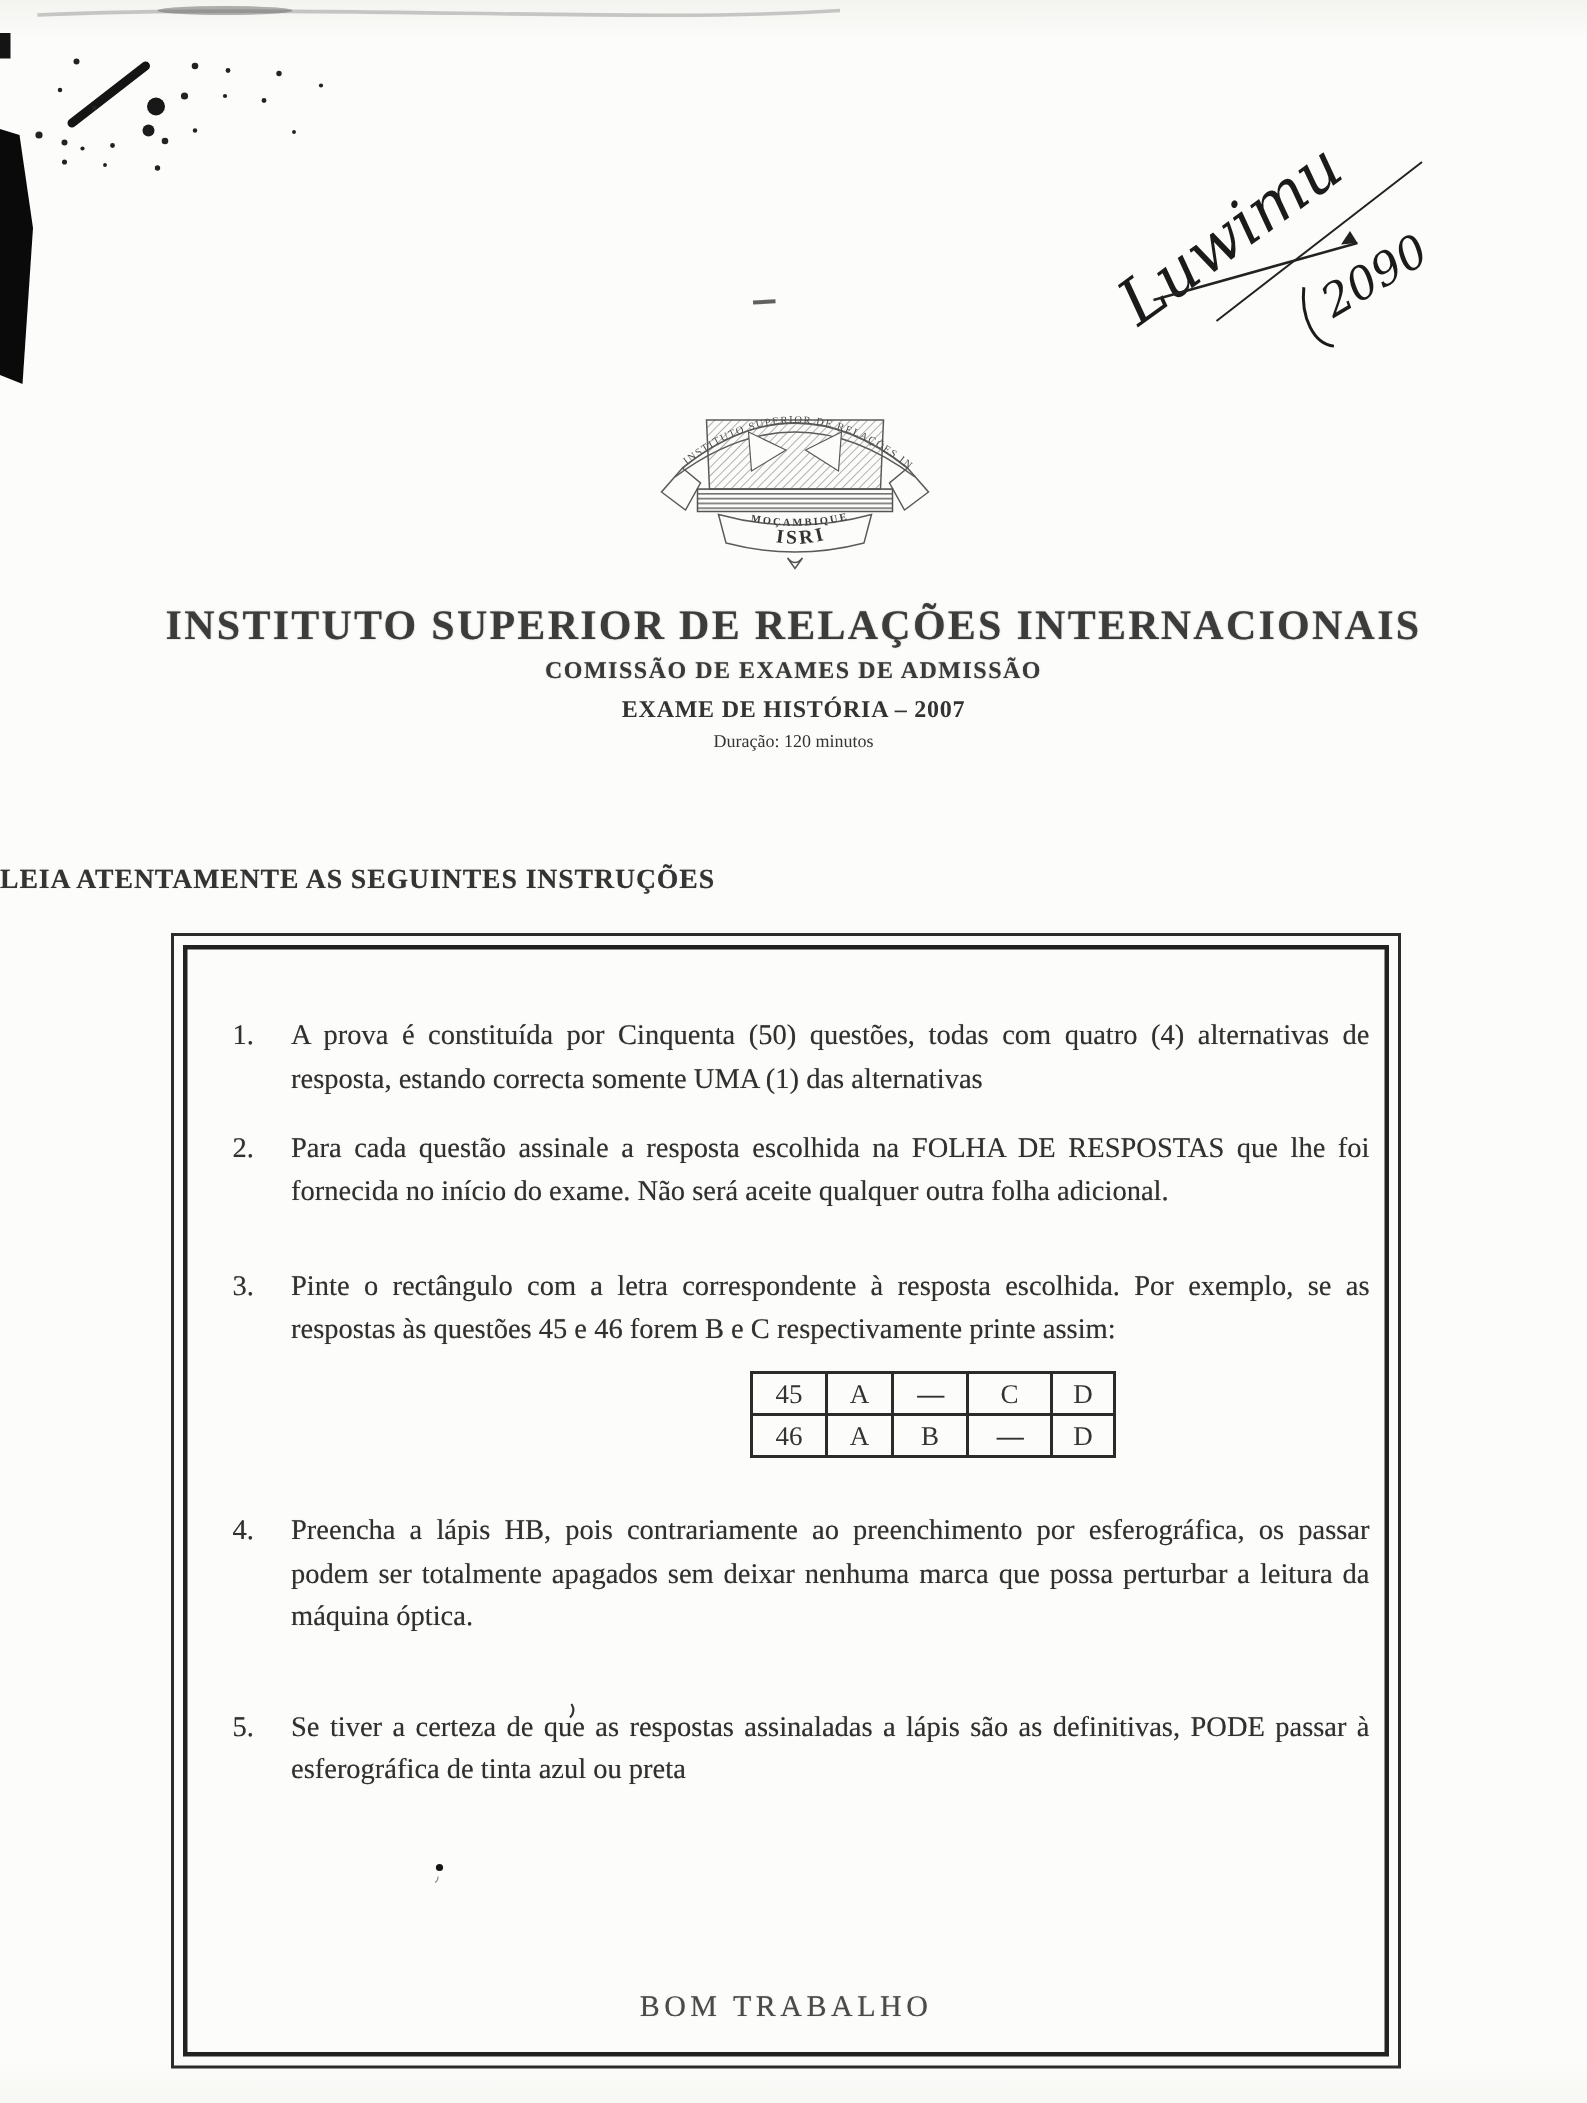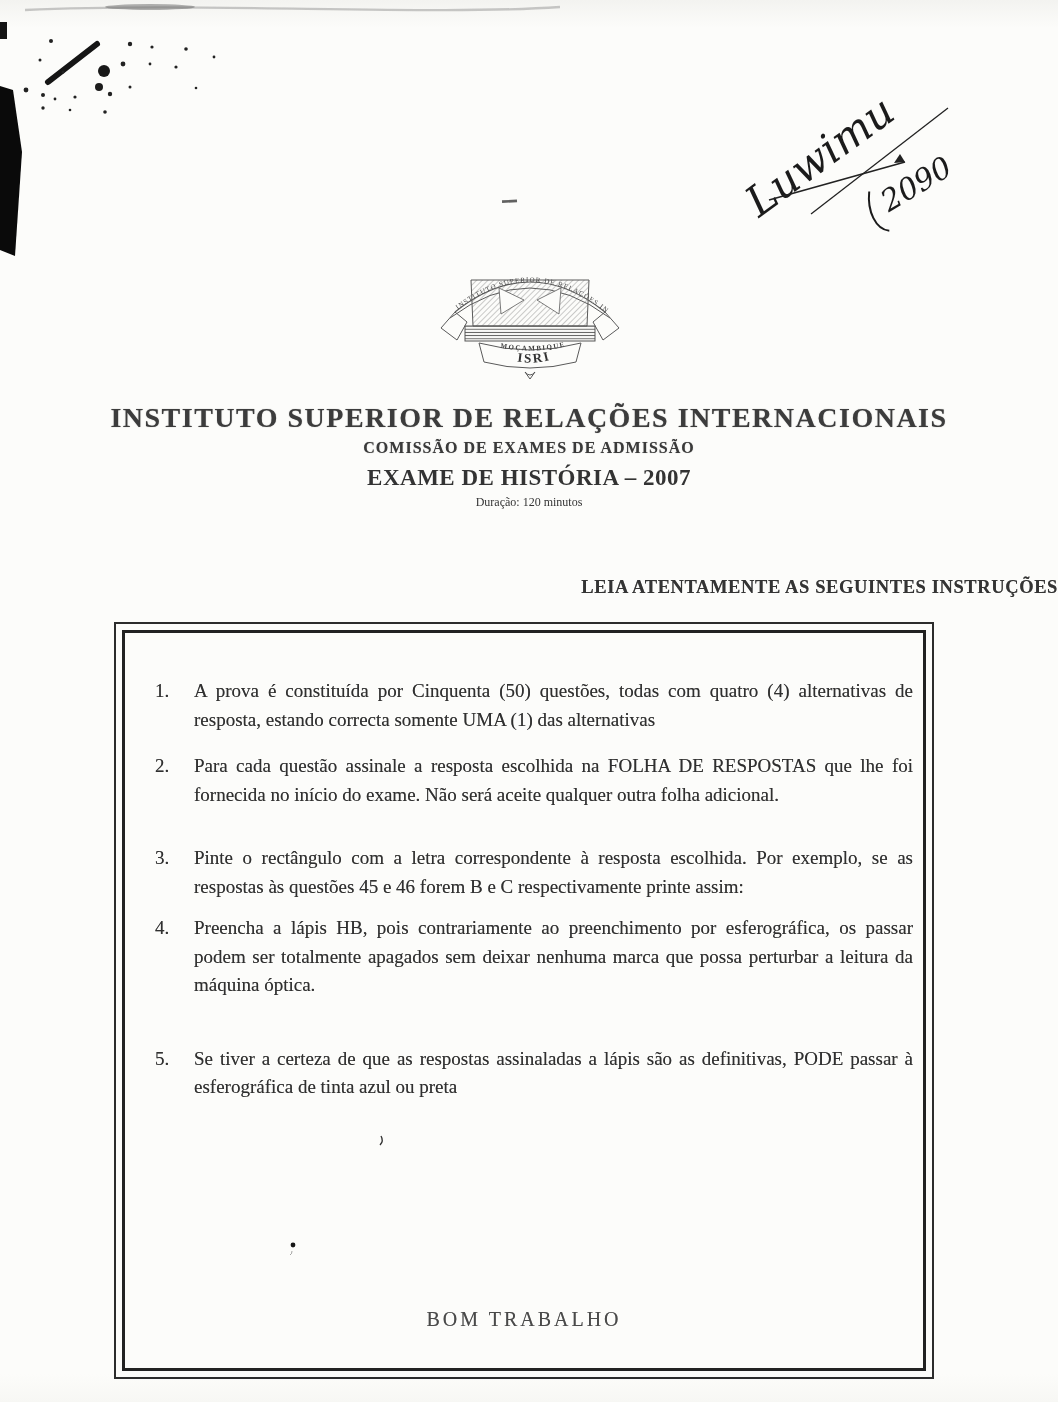--- a/index.html
+++ b/index.html
@@ -13,24 +13,24 @@
   }
   .ink { text-shadow:0 0 0.5px rgba(50,50,50,.55); }
 
   
   .logo { position:absolute; left:429px; top:248px; width:202px; height:132px; }
   .header { position:absolute; top:402px; left:0; width:100%; text-align:center; }
   .h-institute { font-size:28px; font-weight:700; letter-spacing:1.5px; color:#3c3c3c;
                  text-shadow:0 0 1px rgba(70,70,70,.55); }
   .h-commission { font-size:16px; font-weight:700; letter-spacing:1px; margin-top:5px; color:#3a3a3a;
                   text-shadow:0 0 .8px rgba(70,70,70,.5); }
-  .h-exam { font-size:23px; font-weight:700; letter-spacing:.5px; margin-top:8px; color:#333; }
+  .h-exam { font-size:16px; font-weight:700; letter-spacing:.5px; margin-top:8px; color:#333; }
   .h-duration { font-size:12px; margin-top:4px; color:#333; }
 
-  .instr-title { position:absolute; top:577px; left:0; width:100%; text-align:right;
+  .instr-title { position:absolute; top:577px; left:0; width:100%; text-align:left;
                  font-size:18.5px; font-weight:700; letter-spacing:.6px; color:#343434; }
 
   
   .box { position:absolute; left:114px; top:622px; width:820px; height:757px;
          border:2px solid #2c2c2c; padding:6px; background:transparent; }
   .box-inner { width:100%; height:100%; border:3px solid #222; position:relative;
                padding:44px 10px 0 30px; }
   .item { display:flex; gap:13px; font-size:19px; line-height:1.5; text-align:justify; color:#303030; }
   .item .num { flex:none; width:26px; text-align:left; }
   .item .txt { flex:1; }
@@ -39,21 +39,21 @@
 
   
   .table-wrap { margin-left:345px; }
   table.answers { border-collapse:collapse; }
   table.answers td { border:2px solid #2b2b2b; height:28px; text-align:center;
                      font-size:18px; color:#333; padding:0; }
   td.c-q { width:50px; } td.c-a { width:44px; } td.c-b { width:50px; }
   td.c-c { width:56px; } td.c-d { width:42px; }
   .dashmark { font-weight:700; letter-spacing:-1px; }
 
-  .footer-msg { position:absolute; left:0; bottom:37px; width:100%; text-align:center;
+  .footer-msg { position:absolute; left:0; bottom:18px; width:100%; text-align:center;
                 font-size:20px; letter-spacing:3px; color:#4a4a4a;
                 text-shadow:0 0 .6px rgba(80,80,80,.5); }
 
   
   .handwriting { position:absolute; left:733px; top:68px; width:292px; height:178px; }
   .hw-text { font-family:"DejaVu Serif", serif; font-style:italic; fill:#1b1b1b; }
 
   
   .artifacts { position:absolute; left:0; top:0; width:1058px; height:1402px;
                pointer-events:none; }
@@ -116,20 +116,40 @@
       <div class="item mb2 ink">
         <span class="num">2.</span>
         <span class="txt">Para cada questão assinale a resposta escolhida na FOLHA DE RESPOSTAS que lhe foi fornecida no início do exame. Não será aceite qualquer outra folha adicional.</span>
       </div>
 
       <div class="item mb3 ink">
         <span class="num">3.</span>
         <span class="txt">Pinte o rectângulo com a letra correspondente à resposta escolhida. Por exemplo, se as respostas às questões 45 e 46 forem B e C respectivamente printe assim:</span>
       </div>
 
+      <div class="table-wrap mb4">
+        <table class="answers">
+          <tbody>
+              <tr>
+            <td class="c-q">45</td>
+            <td class="c-a">A</td>
+            <td class="c-b dashmark">—</td>
+            <td class="c-c">C</td>
+            <td class="c-d">D</td>
+          </tr>
+          <tr>
+            <td class="c-q">46</td>
+            <td class="c-a">A</td>
+            <td class="c-b">B</td>
+            <td class="c-c dashmark">—</td>
+            <td class="c-d">D</td>
+          </tr>
+        </tbody>
+          </table>
+      </div>
 
       <div class="item mb5 ink">
         <span class="num">4.</span>
         <span class="txt">Preencha a lápis HB, pois contrariamente ao preenchimento por esferográfica, os passar podem ser totalmente apagados sem deixar nenhuma marca que possa perturbar a leitura da máquina óptica.</span>
       </div>
 
       <div class="item ink">
         <span class="num">5.</span>
         <span class="txt">Se tiver a certeza de que as respostas assinaladas a lápis são as definitivas, PODE passar à esferográfica de tinta azul ou preta</span>
       </div>

